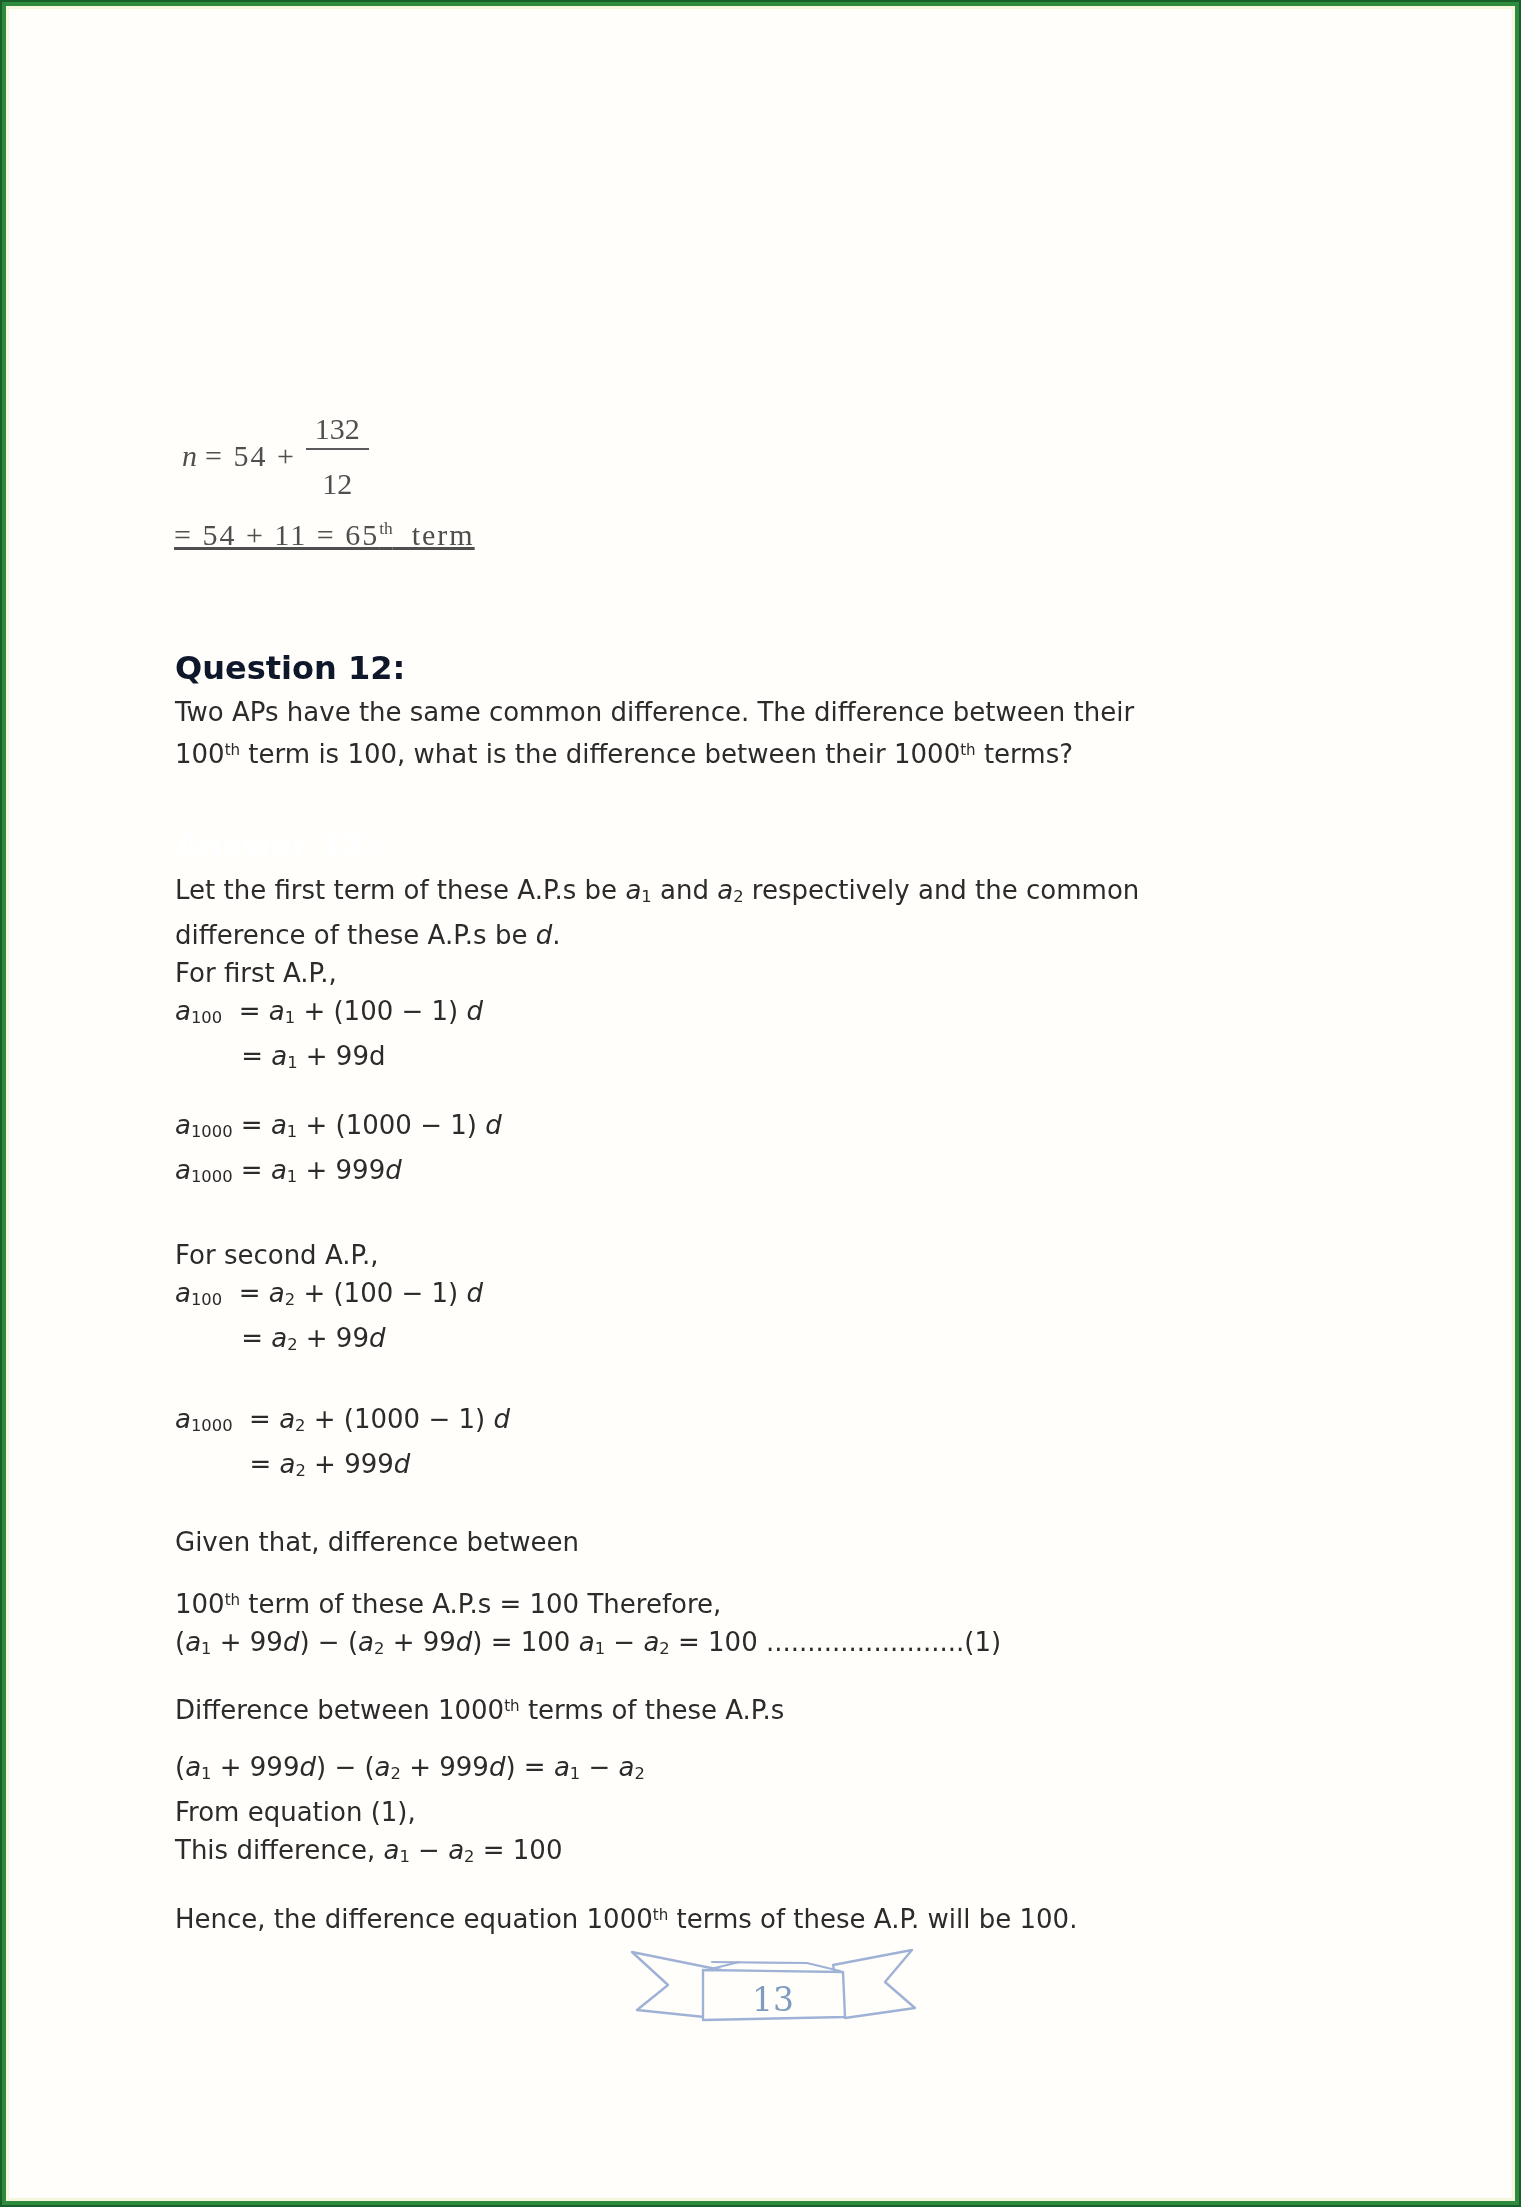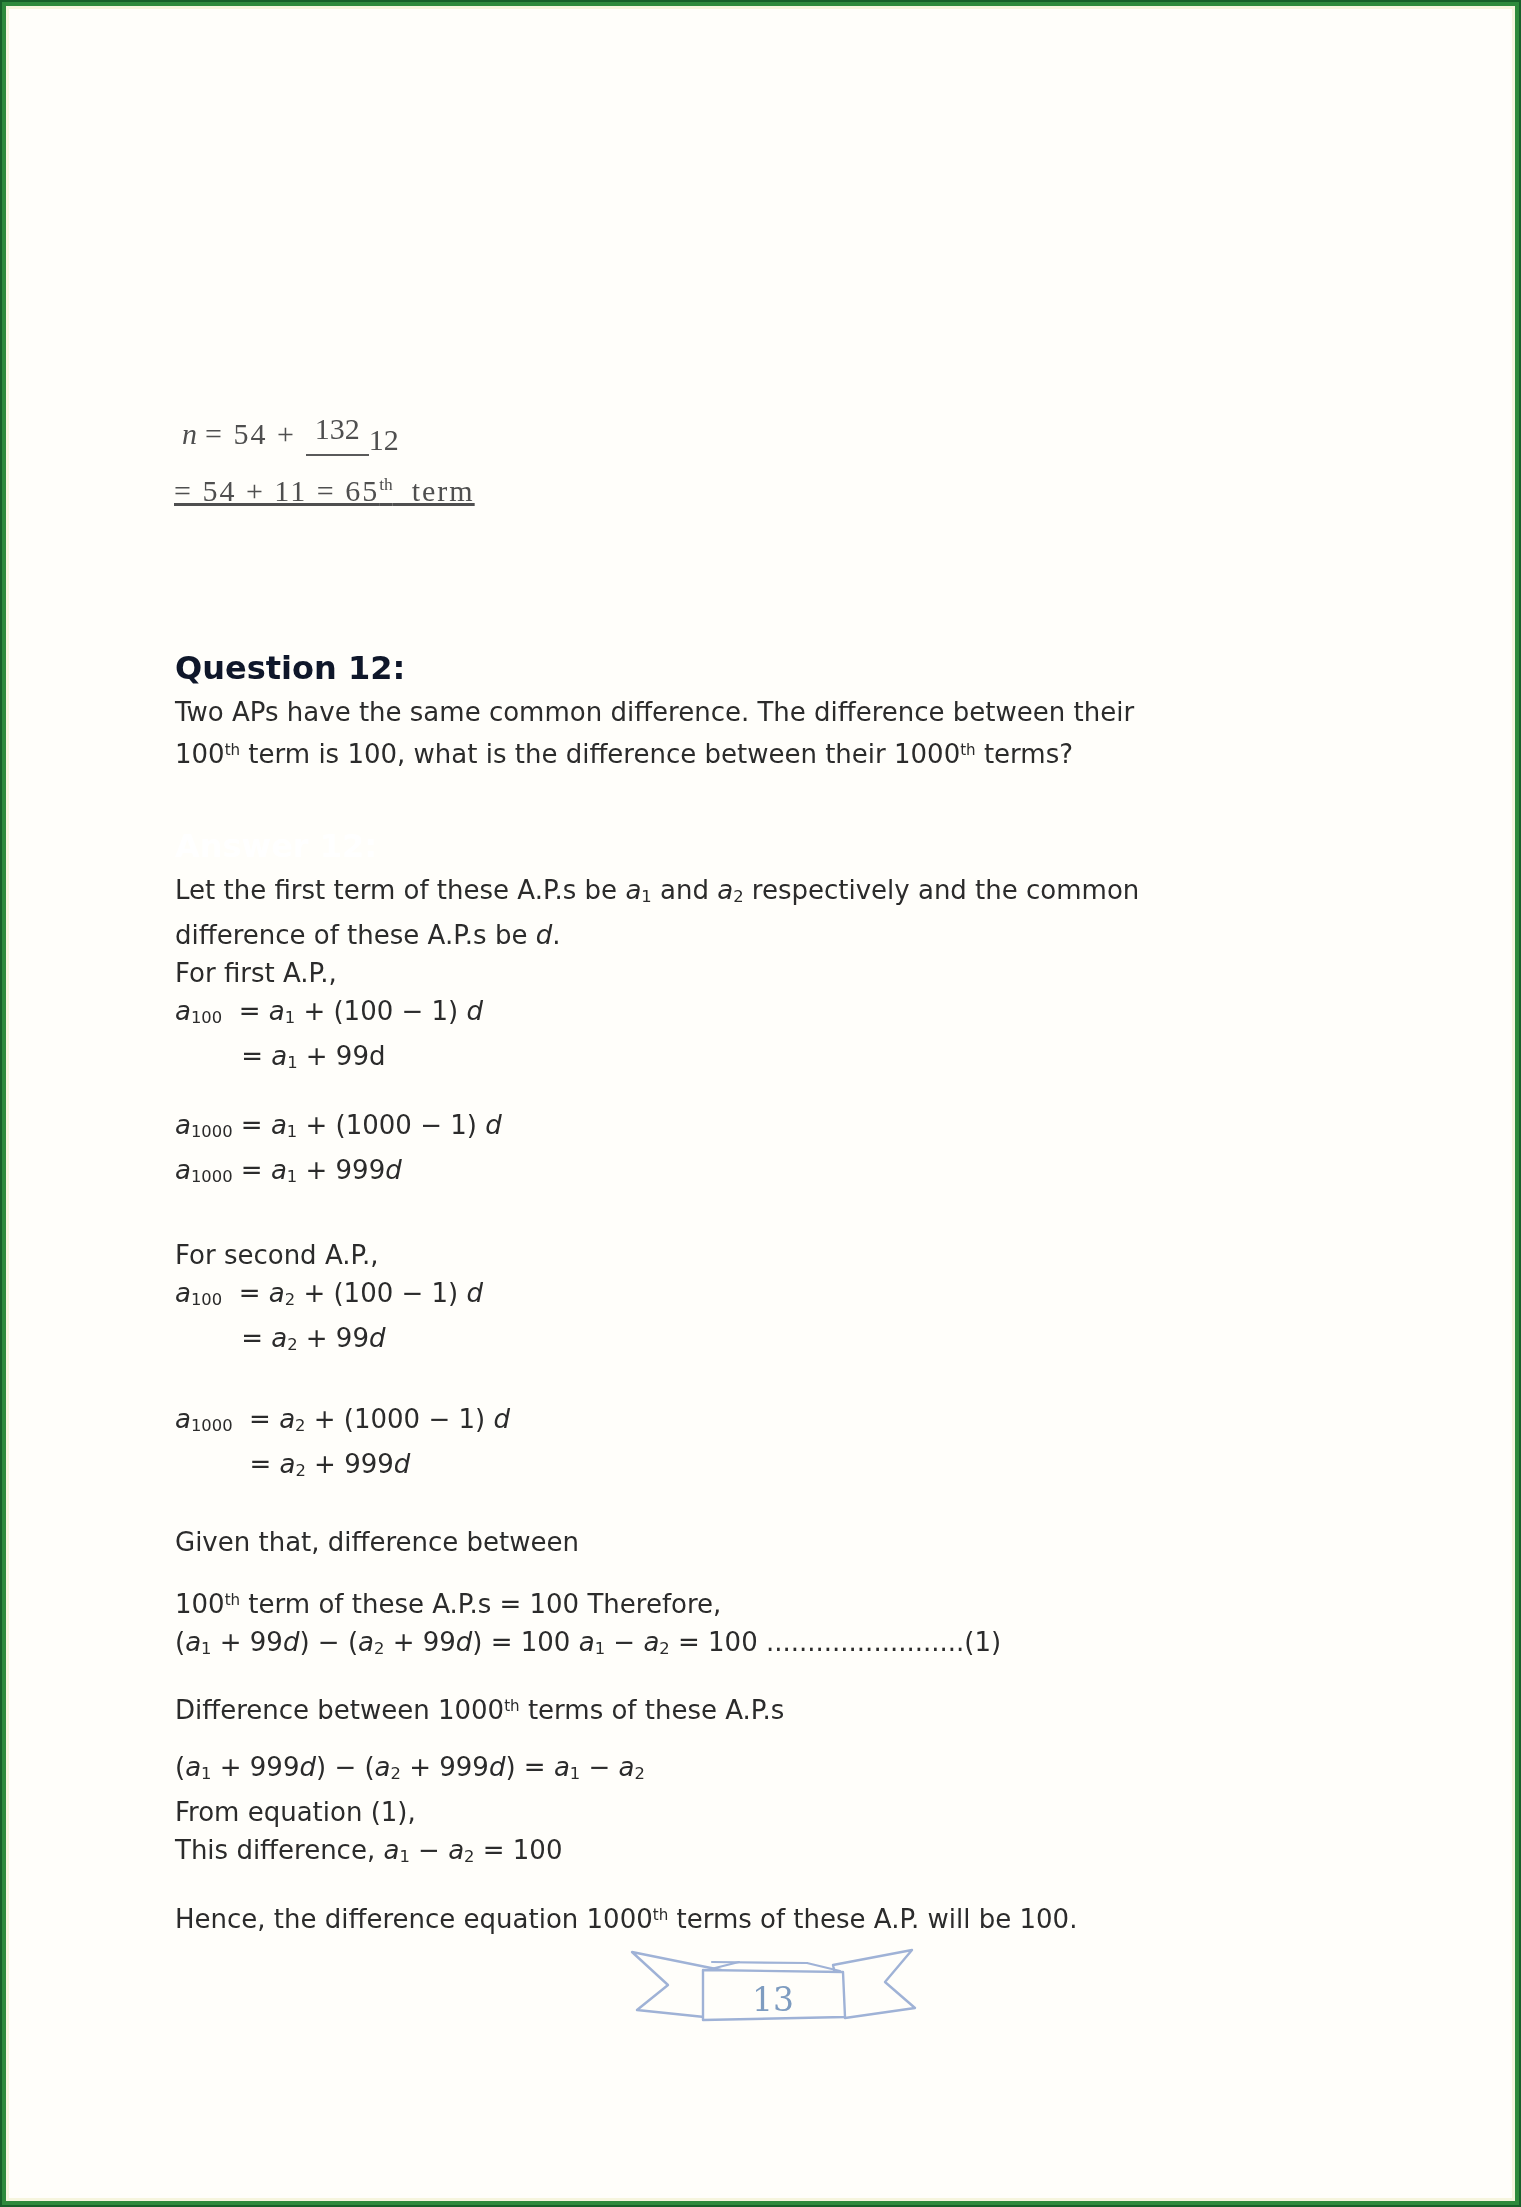--- a/index.html
+++ b/index.html
@@ -21,23 +21,23 @@
   }
   
   .formula {
     position:absolute; left:182px; top:412px;
     font-family:"Liberation Serif", serif;
     font-size:30px; color:#4f4f4f;
   }
   .f-line1 { display:flex; align-items:center; }
   .f-var { font-style:italic; margin-right:8px; }
   .f-op { margin-right:10px; letter-spacing:2px; }
-  .frac { display:inline-flex; flex-direction:row; text-align:center; line-height:1.1; }
+  .frac { display:inline-flex; flex-direction:column; text-align:center; line-height:1.1; }
   .frac .num { border-bottom:2px solid #5a5a5a; padding:0 9px 3px 9px; }
-  .frac .den { padding-top:11px; }
+  .frac .den { padding-top:17px; }
   .f-line2 { margin-top:18px; margin-left:-8px; letter-spacing:2px; white-space:pre;text-decoration:underline; }
   .f-sup { font-size:0.58em; vertical-align:0.62em; letter-spacing:0; }
   
   .qblock { position:absolute; left:175px; top:648px; width:1210px; color:#2b2b2b; }
   .ablock { position:absolute; left:175px; top:826px; width:1210px; color:#2b2b2b; }
   .q-heading { font-size:32px; font-weight:bold; color:#0f172a; line-height:40px; margin-bottom:5px; }
   .a-heading { font-size:32px; font-weight:bold; color:#ffffff; line-height:40px; margin-bottom:5px; }
   .line { font-size:26px; line-height:38px; white-space:pre-wrap; }
   .it { font-style:italic; }
   .sb { font-size:0.63em; vertical-align:-0.18em; }

